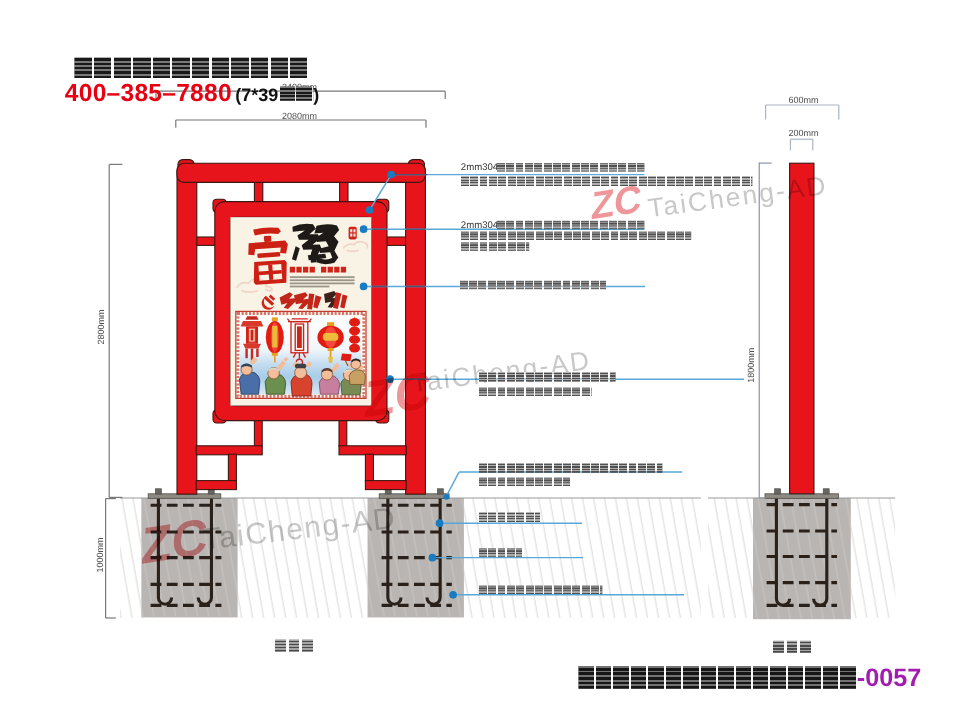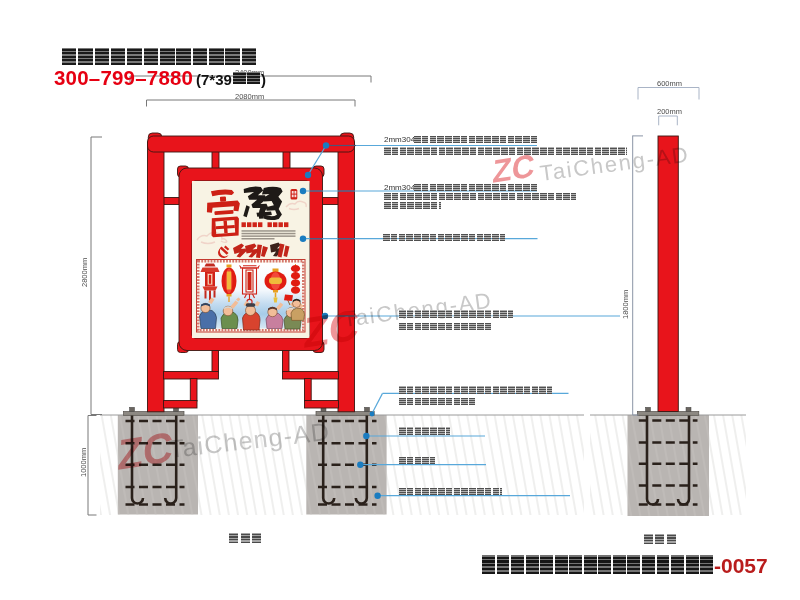--- a/index.html
+++ b/index.html
@@ -399,21 +399,21 @@
   </g>
 
   <g opacity="0.55" style="mix-blend-mode:multiply">
     <text transform="translate(170,458) rotate(-6.5)" font-family="Liberation Sans, sans-serif" font-size="25" letter-spacing="1.2" fill="#9a9a9a">TaiCheng-AD</text>
     <text transform="translate(117,470) rotate(-9) skewX(-12)" font-family="Liberation Sans, sans-serif" font-size="42" font-weight="bold" fill="#e04045">ZC</text>
   </g>
 </svg>
 
 <div class="cjk" style="left:62px;top:47.5px;width:196px;height:17px;background:repeating-linear-gradient(0deg,transparent 0 2px,rgba(255,255,255,.42) 2px 3.6px),repeating-linear-gradient(90deg,#191919 0 14.4px,transparent 14.4px 16.35px);"></div>
 
-<div class="cjk" style="left:54px;top:66px;color:#e60012;font-size:20.5px;font-weight:bold;letter-spacing:0.2px;">300–799–7880</div>
+<div class="cjk" style="left:54px;top:66px;color:#e60012;font-size:20.5px;font-weight:bold;letter-spacing:0.2px;">400–385–7880</div>
 
 <div class="cjk" style="left:196px;top:70.5px;color:#111;font-size:15px;font-weight:bold;">(7*39</div>
 <div class="cjk" style="left:233px;top:72px;width:28px;height:12px;background:repeating-linear-gradient(0deg,transparent 0 1.7px,rgba(255,255,255,.42) 1.7px 3px),repeating-linear-gradient(90deg,#191919 0 12.6px,transparent 12.6px 14px);"></div>
 <div class="cjk" style="left:261px;top:70.5px;color:#111;font-size:15px;font-weight:bold;">)</div>
 
 <div class="cjk" style="left:384px;top:135px;color:#333;font-size:8px;">2mm304</div>
 <div class="cjk" style="left:414px;top:135.5px;width:123px;height:7.6px;background:repeating-linear-gradient(0deg,transparent 0 1.1px,rgba(255,255,255,.55) 1.1px 2.1px),repeating-linear-gradient(90deg,#4f4f4f 0 6.6px,transparent 6.6px 7.8px);"></div>
 
 <div class="cjk" style="left:384px;top:147px;width:243px;height:7.6px;background:repeating-linear-gradient(0deg,transparent 0 1.1px,rgba(255,255,255,.55) 1.1px 2.1px),repeating-linear-gradient(90deg,#4f4f4f 0 6.6px,transparent 6.6px 7.8px);"></div>
 
@@ -438,13 +438,13 @@
 
 <div class="cjk" style="left:399px;top:456.5px;width:36px;height:7.6px;background:repeating-linear-gradient(0deg,transparent 0 1.1px,rgba(255,255,255,.55) 1.1px 2.1px),repeating-linear-gradient(90deg,#4f4f4f 0 6.6px,transparent 6.6px 7.8px);"></div>
 
 <div class="cjk" style="left:399px;top:487.5px;width:103px;height:7.6px;background:repeating-linear-gradient(0deg,transparent 0 1.1px,rgba(255,255,255,.55) 1.1px 2.1px),repeating-linear-gradient(90deg,#4f4f4f 0 6.6px,transparent 6.6px 7.8px);"></div>
 
 <div class="cjk" style="left:229px;top:532.5px;width:34px;height:10px;background:repeating-linear-gradient(0deg,transparent 0 1.4px,rgba(255,255,255,.5) 1.4px 2.6px),repeating-linear-gradient(90deg,#4a4a4a 0 9px,transparent 9px 11.5px);"></div>
 
 <div class="cjk" style="left:644px;top:533.5px;width:34px;height:10px;background:repeating-linear-gradient(0deg,transparent 0 1.4px,rgba(255,255,255,.5) 1.4px 2.6px),repeating-linear-gradient(90deg,#4a4a4a 0 9px,transparent 9px 11.5px);"></div>
 
 <div class="cjk" style="left:482px;top:555px;width:232px;height:18.5px;background:repeating-linear-gradient(0deg,transparent 0 2.2px,rgba(255,255,255,.4) 2.2px 3.8px),repeating-linear-gradient(90deg,#161616 0 12.9px,transparent 12.9px 14.55px);"></div>
-<div class="cjk" style="left:714px;top:554px;color:#b91c1c;font-size:21px;font-weight:bold;">-0057</div>
+<div class="cjk" style="left:714px;top:554px;color:#a21caf;font-size:21px;font-weight:bold;">-0057</div>
 
 </body></html>

